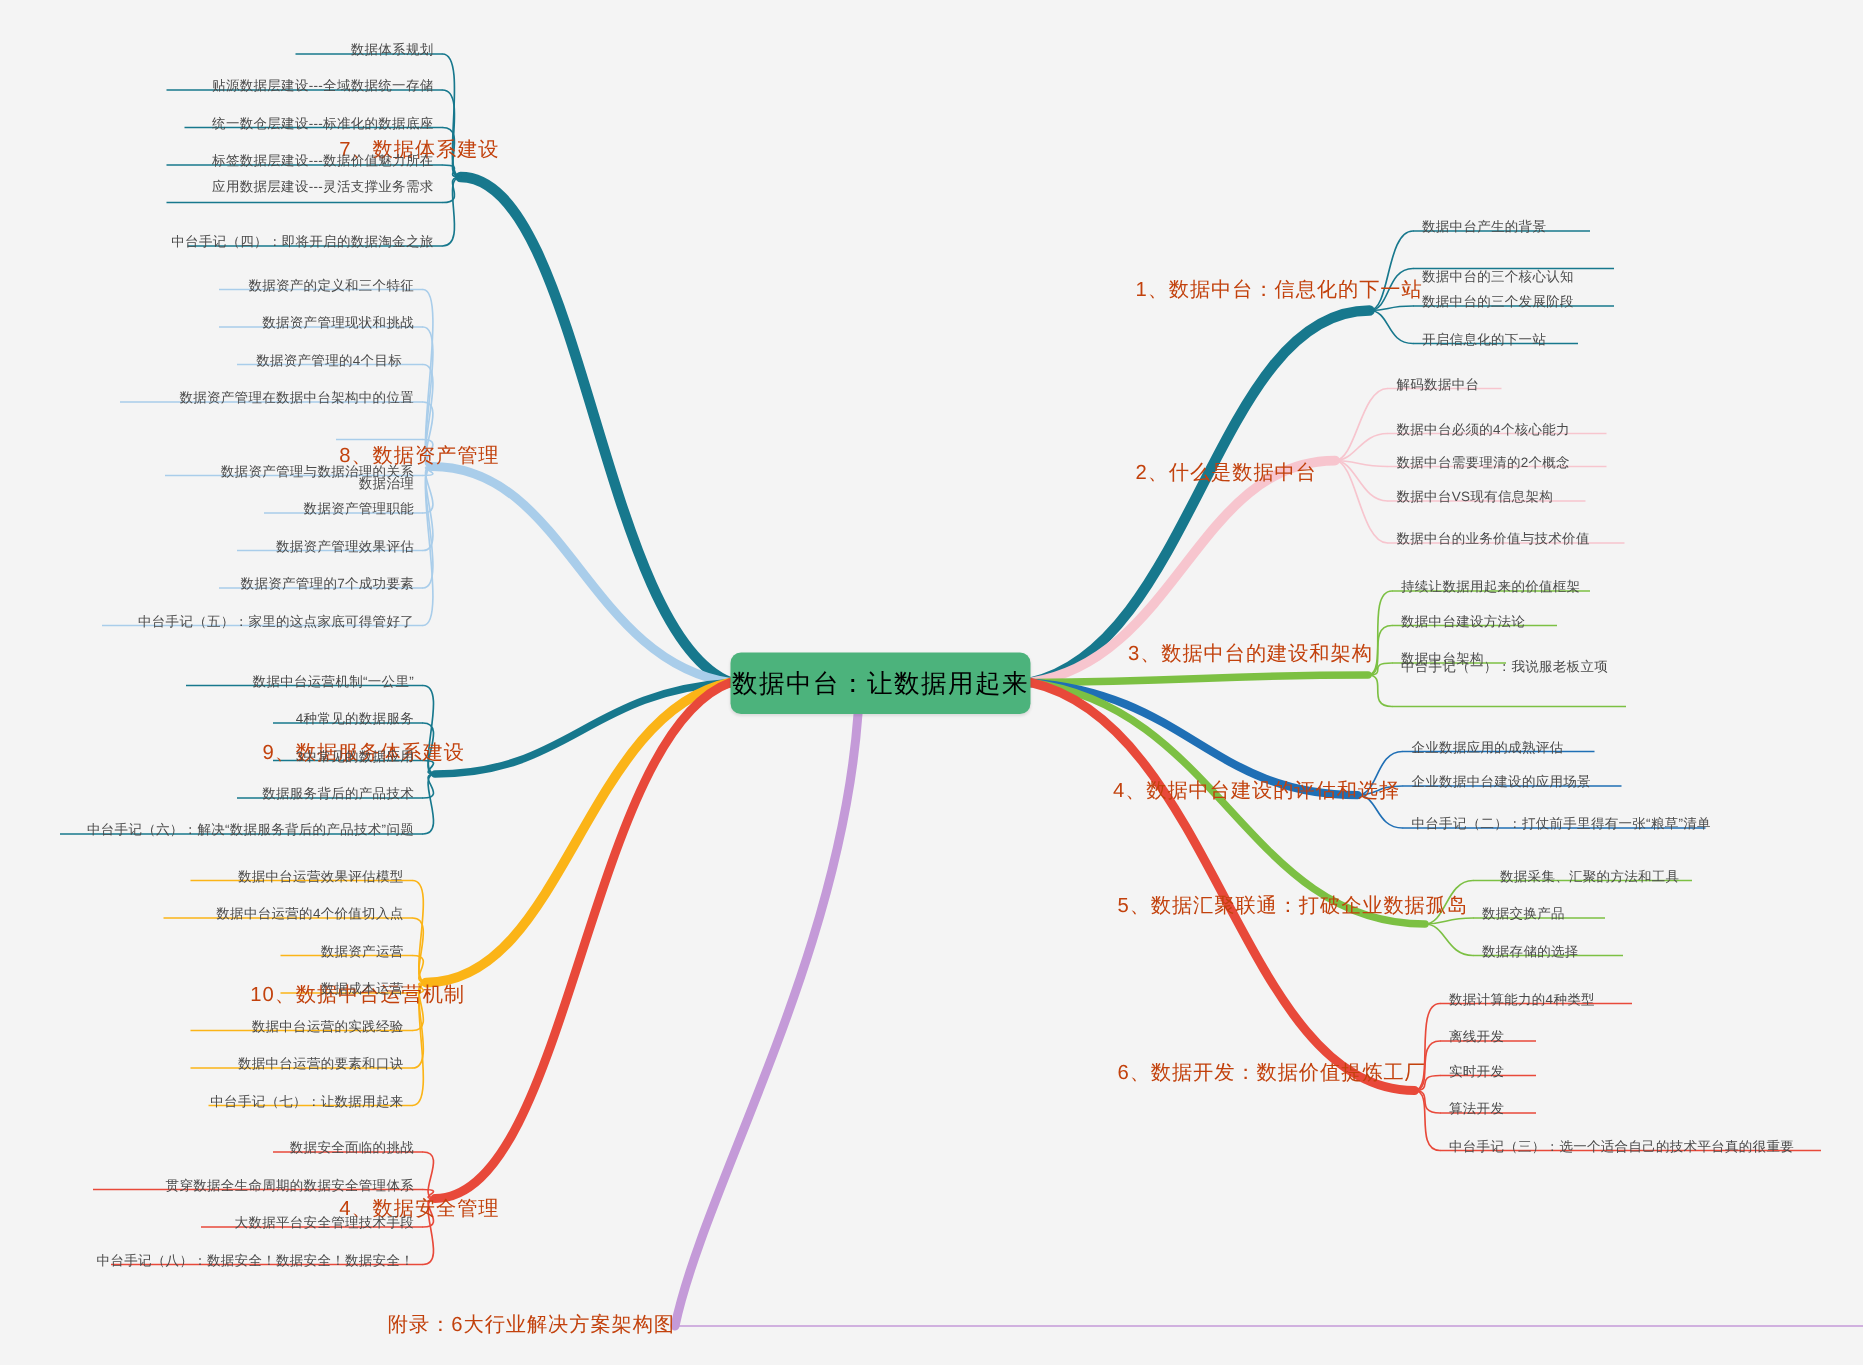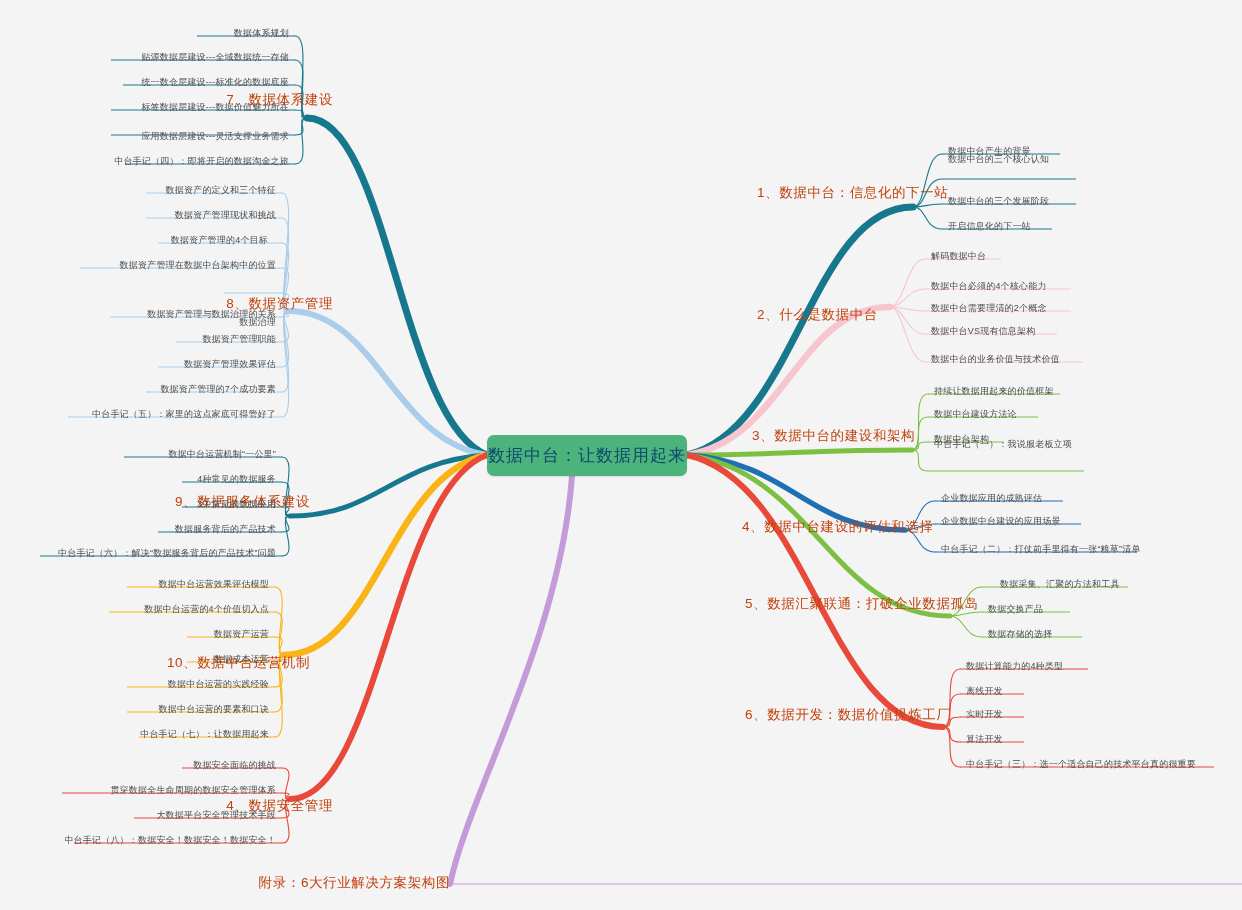--- a/index.html
+++ b/index.html
@@ -12,21 +12,21 @@
   #canvas{position:absolute;left:0;top:0;width:1242px;height:910px;}
   svg#wires{position:absolute;left:0;top:0;width:1242px;height:910px;pointer-events:none;}
 
   .node{position:absolute;white-space:nowrap;}
 
   
   .center-node{
     left:487px;top:435px;width:200px;height:41px;
     background:#4cb37c;border-radius:7px;
     display:flex;align-items:center;justify-content:center;
-    color:#0c4a6e;font-size:17px;letter-spacing:1px;
+    color:#000000;font-size:17px;letter-spacing:1px;
     box-shadow:0 1px 2px rgba(0,0,0,.10);
   }
 
   
   .l1{
     font-size:13.5px;color:#c2410c;letter-spacing:.6px;
     line-height:16px;
   }
   .l1.right{text-align:right;}
   .l1.left{text-align:right;}
@@ -166,21 +166,21 @@
       <path d="M 290 799 C 276 799, 300 818, 282 818" fill="none" stroke="#e8493a" stroke-width="1.1" stroke-linecap="round"></path>
       <path d="M 282 818 L 134 818" fill="none" stroke="#e8493a" stroke-width="1.1" stroke-linecap="butt"></path>
       <path d="M 290 799 C 276 799, 300 843, 282 843" fill="none" stroke="#e8493a" stroke-width="1.1" stroke-linecap="round"></path>
       <path d="M 282 843 L 74 843" fill="none" stroke="#e8493a" stroke-width="1.1" stroke-linecap="butt"></path>
       <path d="M 572 476 C 560 640, 470 790, 450 884" fill="none" stroke="#c49ad8" stroke-width="6" stroke-linecap="round"></path>
       <path d="M 450 884 L 1242 884" fill="none" stroke="#c49ad8" stroke-width="1.1" stroke-linecap="butt"></path>
     </svg>
   <div id="nodes">
       <div class="node l1 right" style="top: 185px; left: 757px;">1、数据中台：信息化的下一站</div>
       <div class="node l2 right" style="top: 145px; left: 948px;">数据中台产生的背景</div>
-      <div class="node l2 right" style="top: 153px; left: 948px;">数据中台的三个核心认知</div>
+      <div class="node l2 right" style="top: 178px; left: 948px;">数据中台的三个核心认知</div>
       <div class="node l2 right" style="top: 195px; left: 948px;">数据中台的三个发展阶段</div>
       <div class="node l2 right" style="top: 220px; left: 948px;">开启信息化的下一站</div>
       <div class="node l1 right" style="top: 307px; left: 757px;">2、什么是数据中台</div>
       <div class="node l2 right" style="top: 250px; left: 931px;">解码数据中台</div>
       <div class="node l2 right" style="top: 280px; left: 931px;">数据中台必须的4个核心能力</div>
       <div class="node l2 right" style="top: 302px; left: 931px;">数据中台需要理清的2个概念</div>
       <div class="node l2 right" style="top: 325px; left: 931px;">数据中台VS现有信息架构</div>
       <div class="node l2 right" style="top: 353px; left: 931px;">数据中台的业务价值与技术价值</div>
       <div class="node l1 right" style="top: 428px; left: 752px;">3、数据中台的建设和架构</div>
       <div class="node l2 right" style="top: 385px; left: 934px;">持续让数据用起来的价值框架</div>
@@ -199,21 +199,21 @@
       <div class="node l2 right" style="top: 660px; left: 966px;">数据计算能力的4种类型</div>
       <div class="node l2 right" style="top: 685px; left: 966px;">离线开发</div>
       <div class="node l2 right" style="top: 708px; left: 966px;">实时开发</div>
       <div class="node l2 right" style="top: 733px; left: 966px;">算法开发</div>
       <div class="node l2 right" style="top: 758px; left: 966px;">中台手记（三）：选一个适合自己的技术平台真的很重要</div>
       <div class="node l1 left" style="top: 92px; right: 909px;">7、数据体系建设</div>
       <div class="node l2 left" style="top: 27px; right: 953px;">数据体系规划</div>
       <div class="node l2 left" style="top: 51px; right: 953px;">贴源数据层建设---全域数据统一存储</div>
       <div class="node l2 left" style="top: 76px; right: 953px;">统一数仓层建设---标准化的数据底座</div>
       <div class="node l2 left" style="top: 101px; right: 953px;">标签数据层建设---数据价值魅力所在</div>
-      <div class="node l2 left" style="top: 130px; right: 953px; margin-left: 36px;">应用数据层建设---灵活支撑业务需求</div>
+      <div class="node l2 left" style="top: 118px; right: 953px; margin-left: 36px;">应用数据层建设---灵活支撑业务需求</div>
       <div class="node l2 left" style="top: 155px; right: 953px;">中台手记（四）：即将开启的数据淘金之旅</div>
       <div class="node l1 left" style="top: 296px; right: 909px;">8、数据资产管理</div>
       <div class="node l2 left" style="top: 184px; right: 966px;">数据资产的定义和三个特征</div>
       <div class="node l2 left" style="top: 209px; right: 966px;">数据资产管理现状和挑战</div>
       <div class="node l2 left" style="top: 234px; right: 974px;">数据资产管理的4个目标</div>
       <div class="node l2 left" style="top: 259px; right: 966px;">数据资产管理在数据中台架构中的位置</div>
       <div class="node l2 left" style="top: 284px; right: 966px; margin-top: 32px;">数据治理</div>
       <div class="node l2 left" style="top: 308px; right: 966px;">数据资产管理与数据治理的关系</div>
       <div class="node l2 left" style="top: 333px; right: 966px;">数据资产管理职能</div>
       <div class="node l2 left" style="top: 358px; right: 966px;">数据资产管理效果评估</div>

